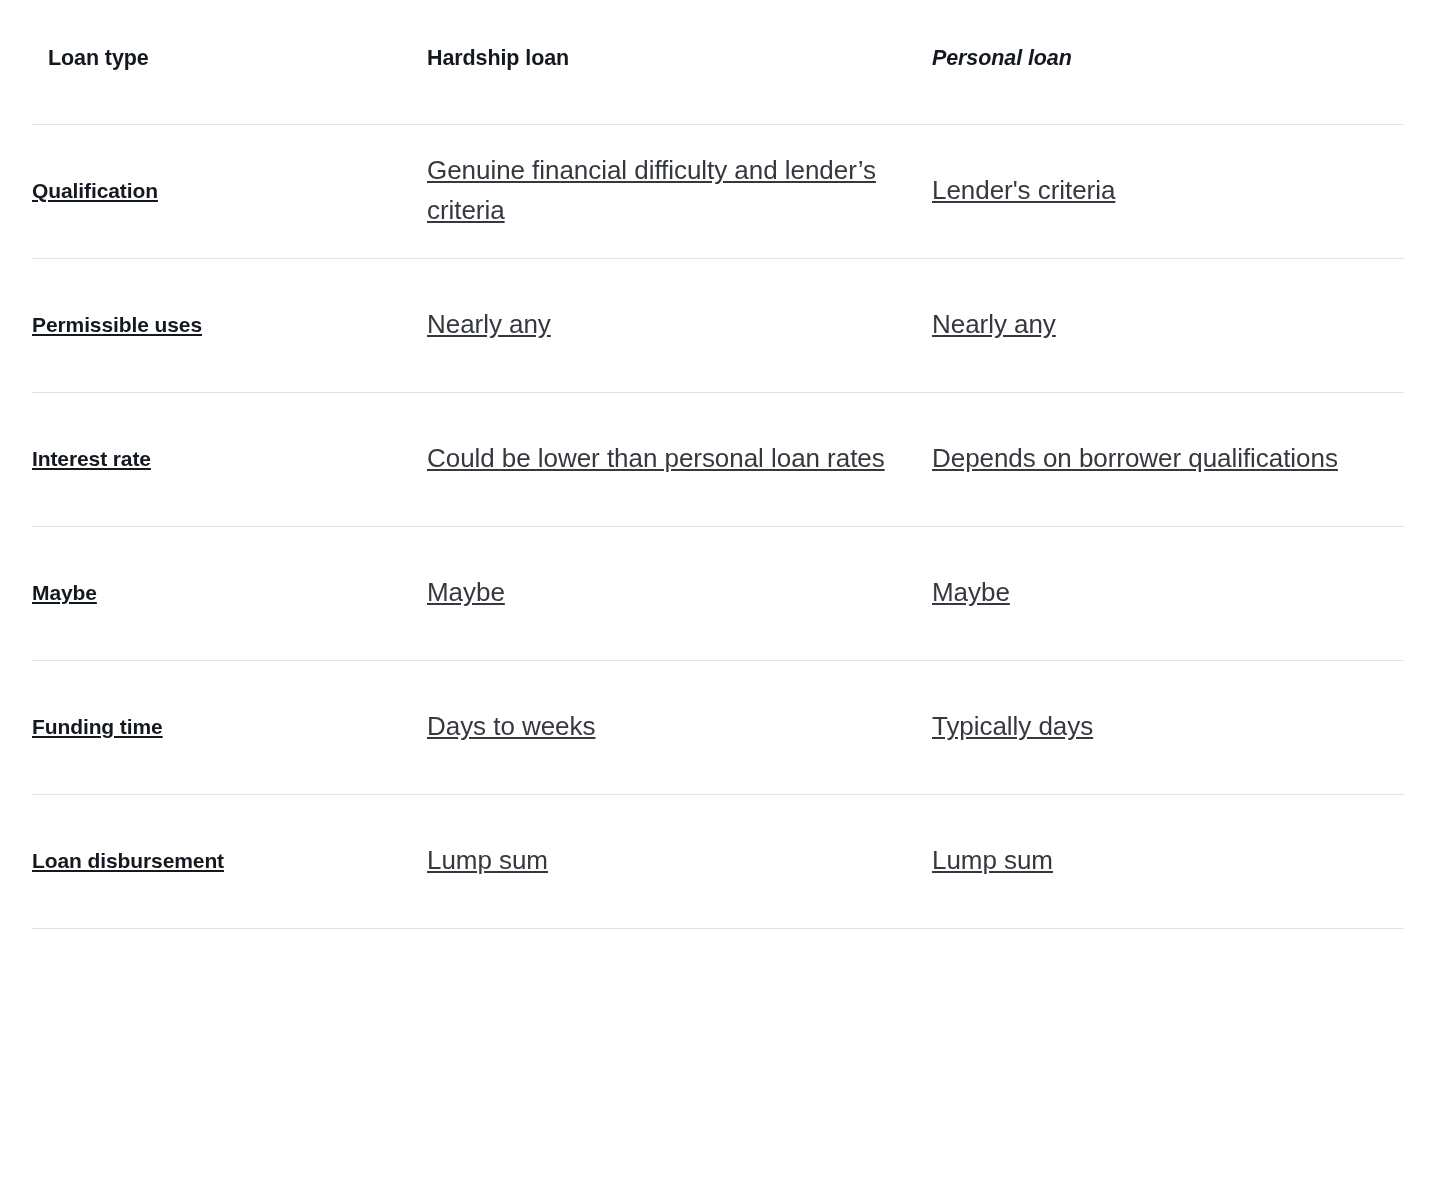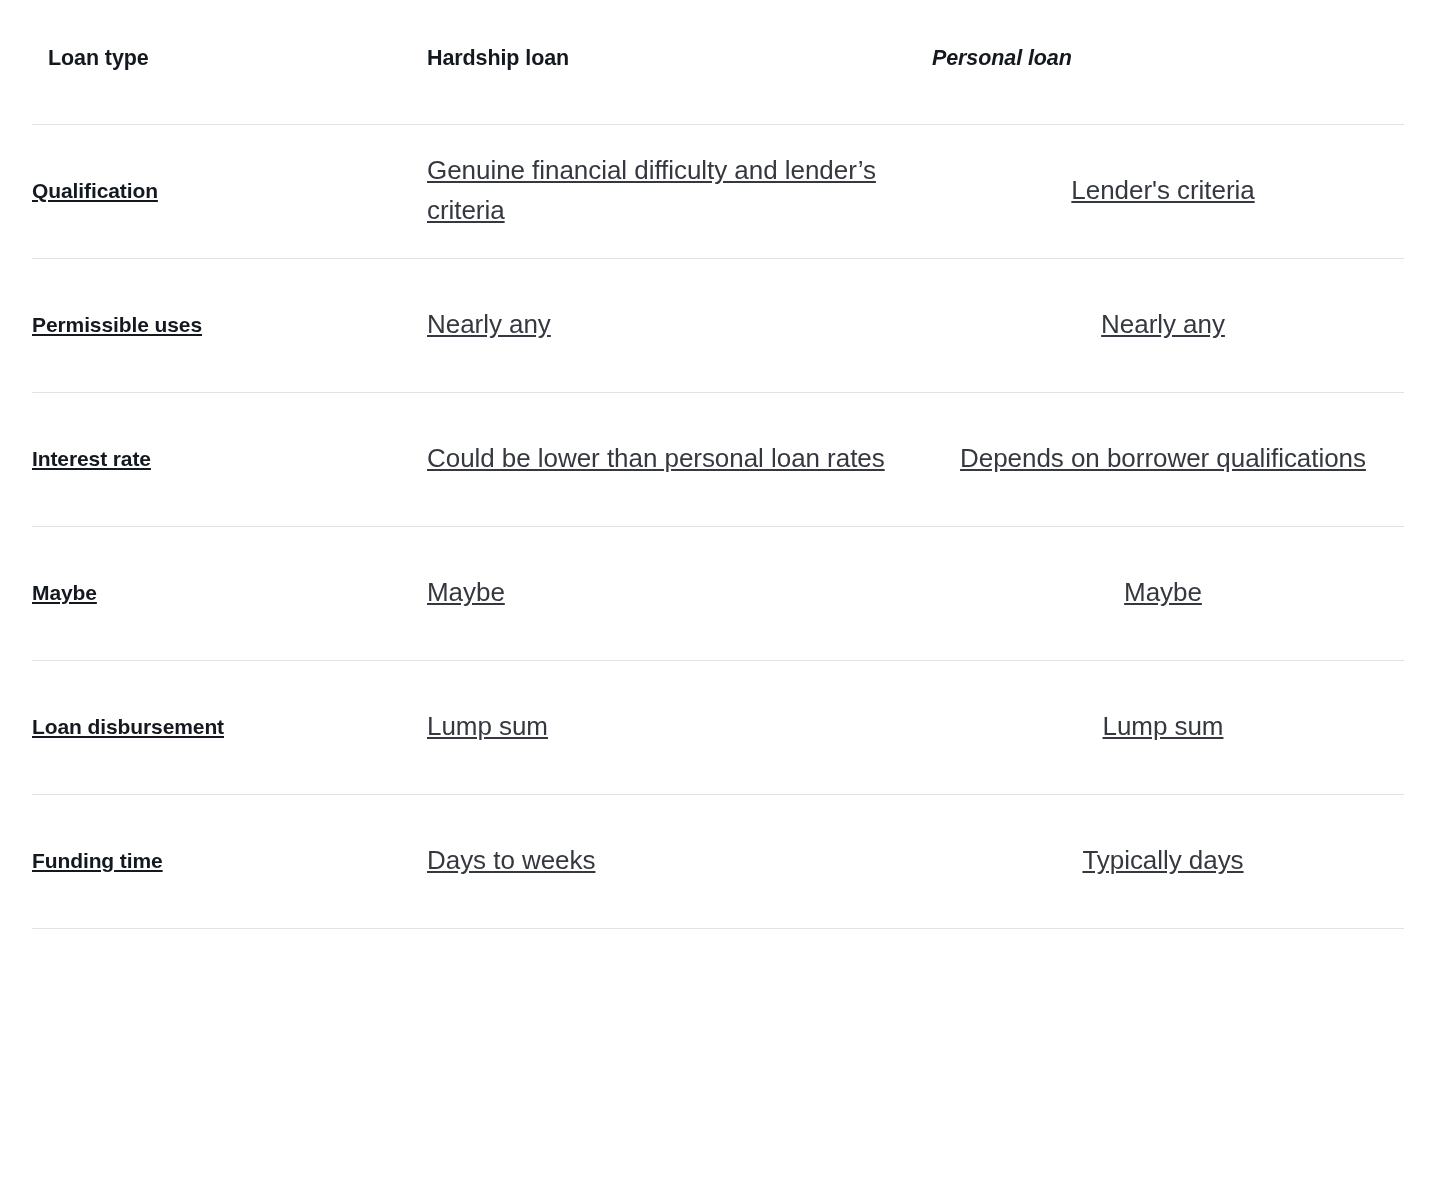--- a/index.html
+++ b/index.html
@@ -78,21 +78,21 @@
     color: #14181f;
     padding-left: 16px;
   }
   td.cell-body {
     font-size: 26px;
     font-weight: 400;
     letter-spacing: -0.05px;
     color: #35393f;
     padding-right: 26px;
   }
-  td.cell-body.c3 { padding-right: 10px; text-align: center; }
+  td.cell-body.c3 { padding-right: 10px; }
 </style>
 </head>
 <body>
 
 <div class="table-wrap">
   <table class="ctable">
     <colgroup>
       <col class="c-label">
       <col class="c-col2">
       <col class="c-col3">
@@ -125,24 +125,24 @@
         <td class="cell-label">Interest rate</td>
         <td class="cell-body c2">Could be lower than personal loan rates</td>
         <td class="cell-body c3">Depends on borrower qualifications</td>
       </tr>
       <tr class="r-short">
         <td class="cell-label">Maybe</td>
         <td class="cell-body c2">Maybe</td>
         <td class="cell-body c3">Maybe</td>
       </tr>
       <tr class="r-short">
+        <td class="cell-label">Funding time</td>
+        <td class="cell-body c2">Days to weeks</td>
+        <td class="cell-body c3">Typically days</td>
+      </tr>
+      <tr class="r-short">
         <td class="cell-label">Loan disbursement</td>
         <td class="cell-body c2">Lump sum</td>
         <td class="cell-body c3">Lump sum</td>
-      </tr>
-      <tr class="r-short">
-        <td class="cell-label">Funding time</td>
-        <td class="cell-body c2">Days to weeks</td>
-        <td class="cell-body c3">Typically days</td>
       </tr>
     </tbody>
   </table>
 </div>
 
 </body></html>

